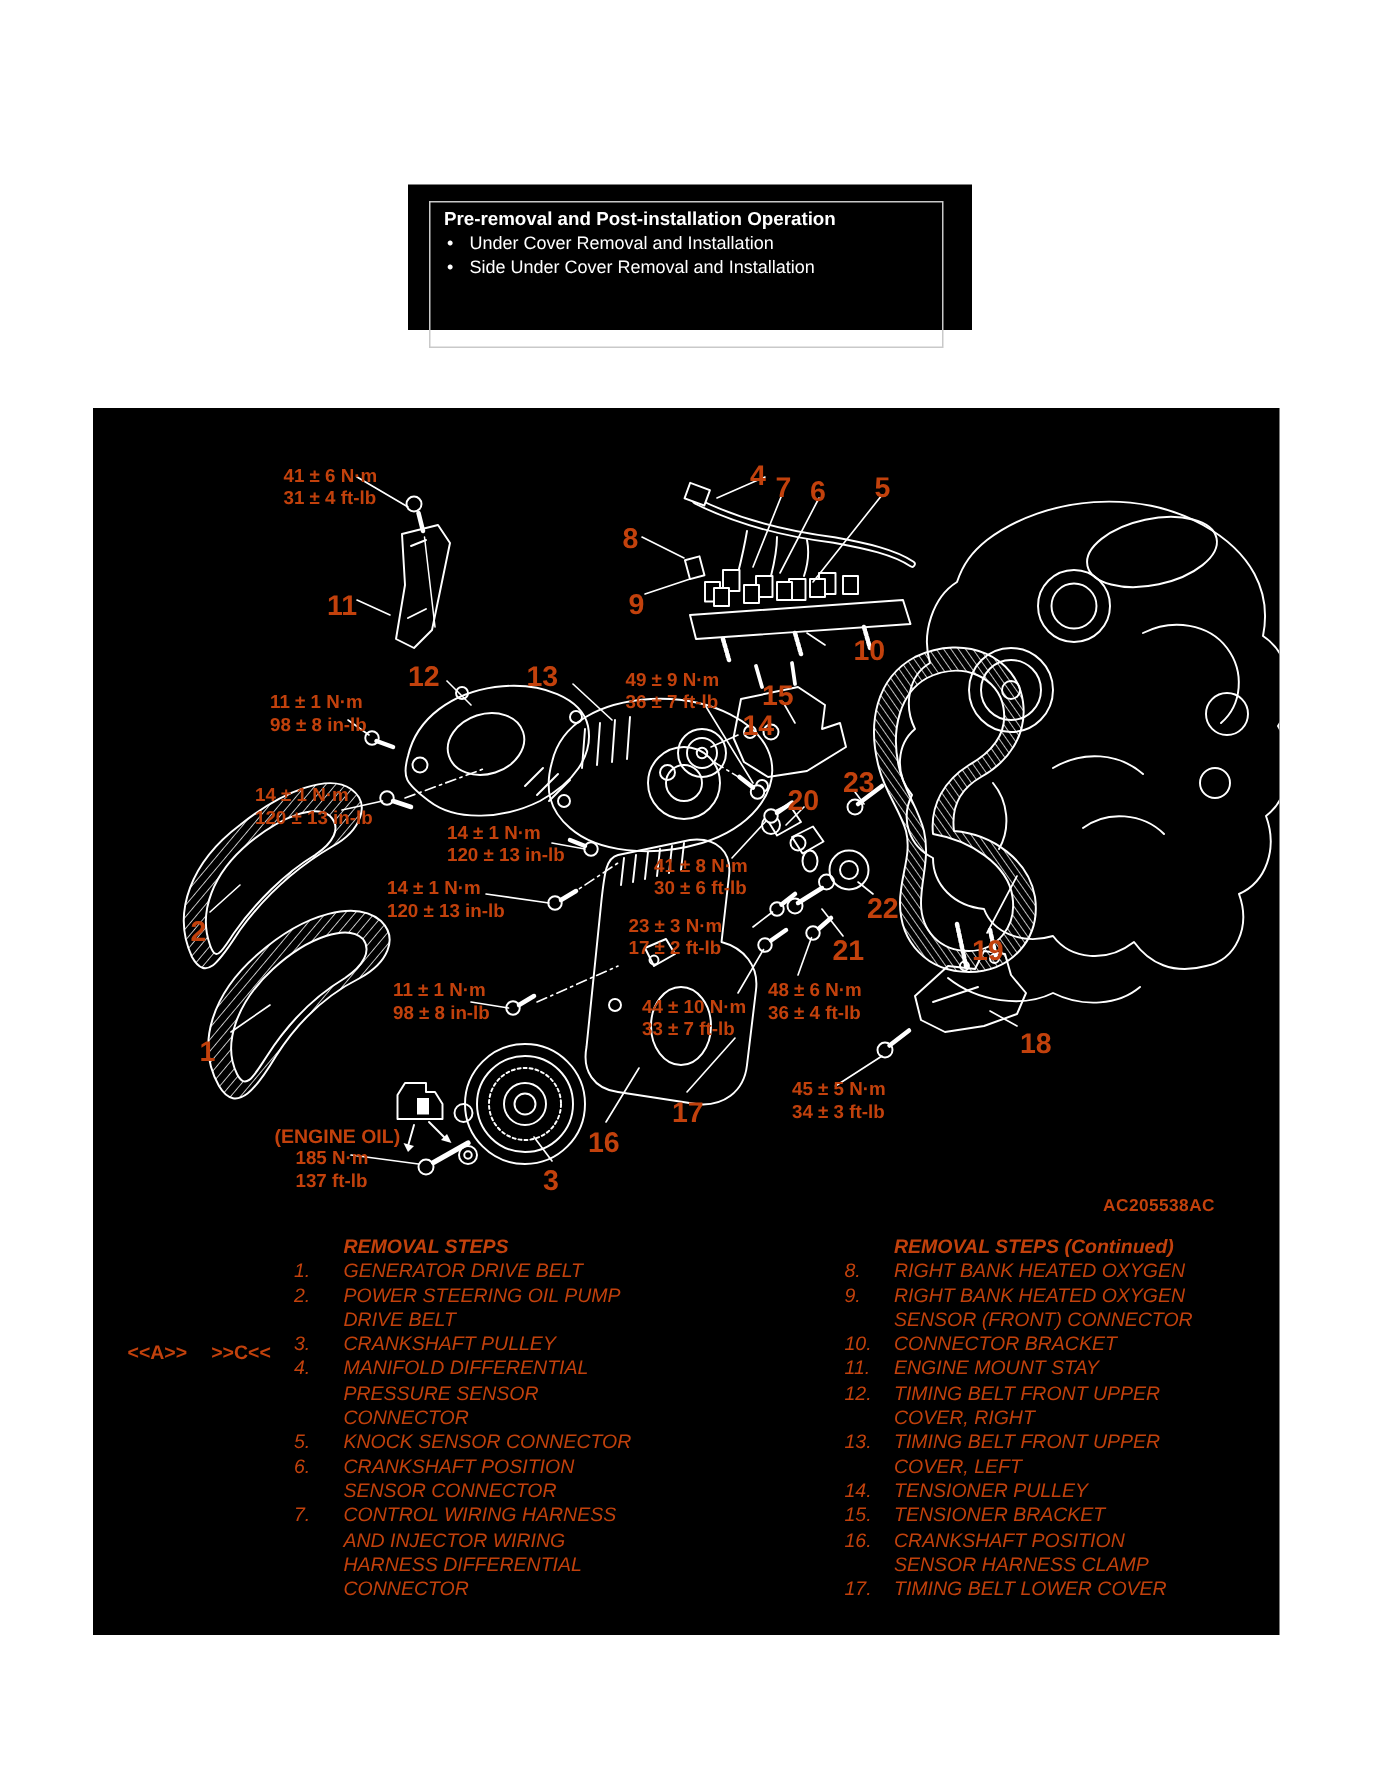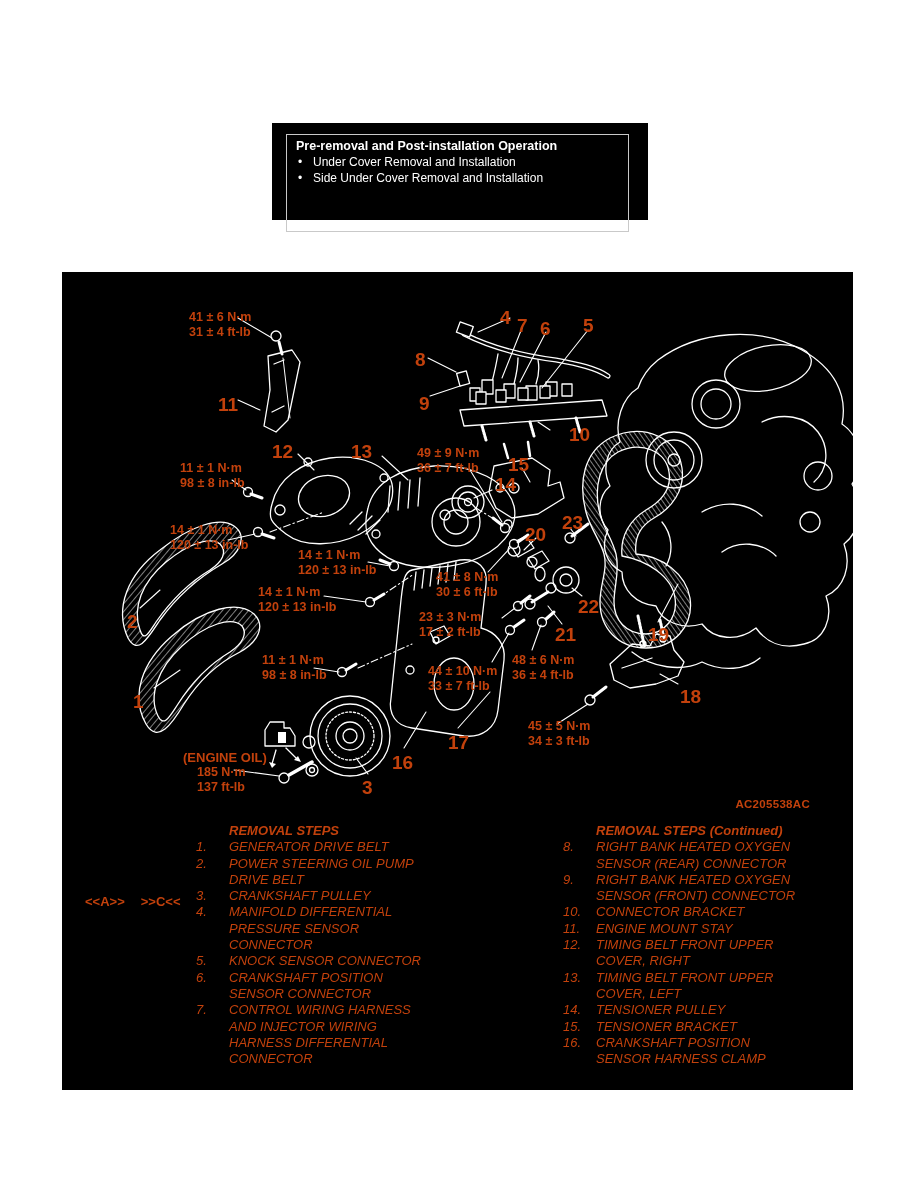--- a/index.html
+++ b/index.html
@@ -430,24 +430,20 @@
     </div>
 
     <div class="steps-col" style="left:501px; top:551px; width:285px;">
       <div class="steps-title">REMOVAL STEPS (Continued)</div>
       <div class="steps-body">
           <div class="step-line">
             <span class="step-num">8.</span>
             <span class="step-text">RIGHT BANK HEATED OXYGEN</span>
           </div>
           <div class="step-line">
-            <span class="step-num"></span>
-            <span class="step-text">SENSOR (REAR) CONNECTOR</span>
-          </div>
-          <div class="step-line">
             <span class="step-num">9.</span>
             <span class="step-text">RIGHT BANK HEATED OXYGEN</span>
           </div>
           <div class="step-line">
             <span class="step-num"></span>
             <span class="step-text">SENSOR (FRONT) CONNECTOR</span>
           </div>
           <div class="step-line">
             <span class="step-num">10.</span>
             <span class="step-text">CONNECTOR BRACKET</span>
@@ -481,17 +477,21 @@
             <span class="step-text">TENSIONER BRACKET</span>
           </div>
           <div class="step-line">
             <span class="step-num">16.</span>
             <span class="step-text">CRANKSHAFT POSITION</span>
           </div>
           <div class="step-line">
             <span class="step-num"></span>
             <span class="step-text">SENSOR HARNESS CLAMP</span>
           </div>
+          <div class="step-line">
+            <span class="step-num">17.</span>
+            <span class="step-text">TIMING BELT LOWER COVER</span>
+          </div>
         </div>
     </div>
 
   </div>
 </div>
 
 </body></html>

